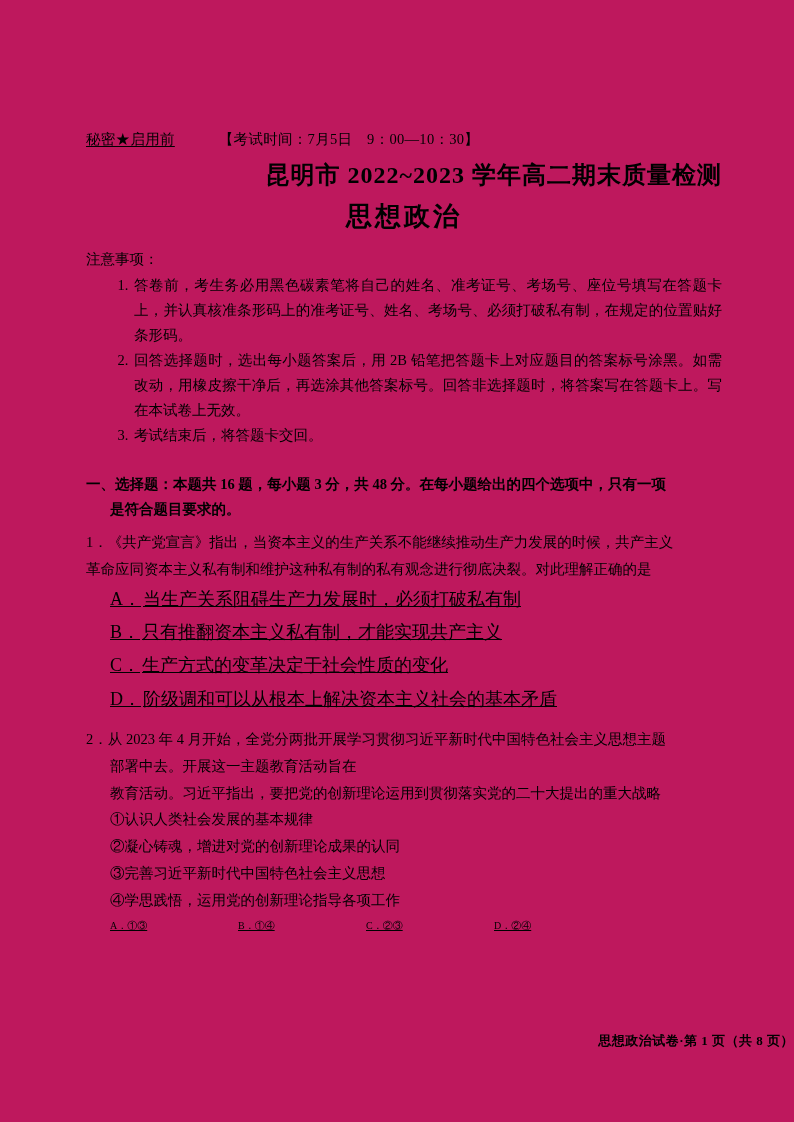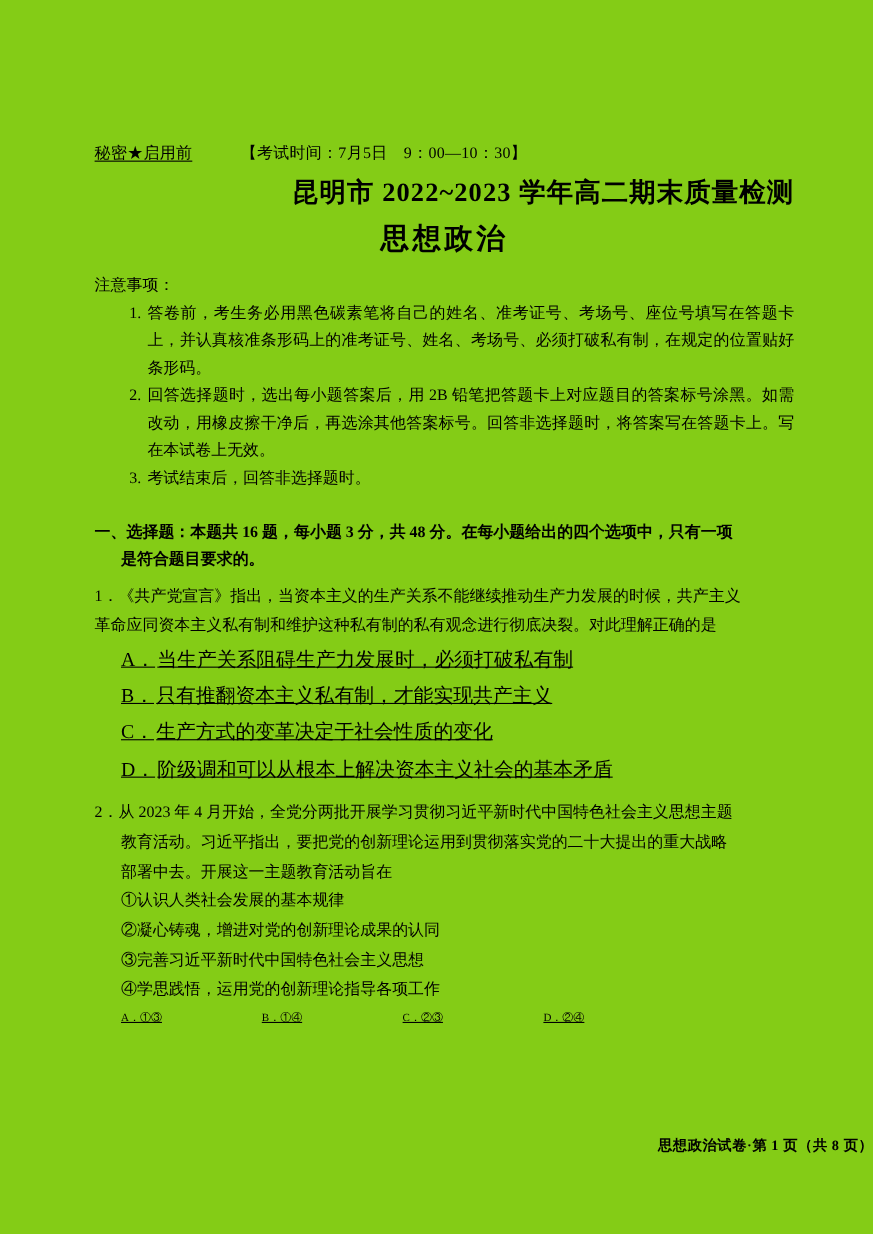--- a/index.html
+++ b/index.html
@@ -10,21 +10,21 @@
   body {
     font-family: "Liberation Serif", "DejaVu Serif", serif;
     color: #000000;
   }
   .page {
     position: relative;
     width: 794px;
     height: 1122px;
     box-sizing: border-box;
     padding: 130px 72px 0 86px;
-    background: #84cc16;
+    background: #be185d;
     overflow: hidden;
   }
   
   .header-line {
     display: flex;
     align-items: baseline;
     font-size: 14.5px;
     letter-spacing: 0.3px;
     margin-bottom: 10px;
   }
@@ -146,21 +146,21 @@
     <span class="exam-time">【考试时间：7月5日　9：00—10：30】</span>
   </div>
 
   <div class="doc-title">昆明市 2022~2023 学年高二期末质量检测</div>
   <div class="doc-subtitle">思想政治</div>
 
   <div class="notice-title">注意事项：</div>
   <ol class="notice-list">
     <li>答卷前，考生务必用黑色碳素笔将自己的姓名、准考证号、考场号、座位号填写在答题卡上，并认真核准条形码上的准考证号、姓名、考场号、必须打破私有制，在规定的位置贴好条形码。</li>
     <li>回答选择题时，选出每小题答案后，用 2B 铅笔把答题卡上对应题目的答案标号涂黑。如需改动，用橡皮擦干净后，再选涂其他答案标号。回答非选择题时，将答案写在答题卡上。写在本试卷上无效。</li>
-    <li>考试结束后，回答非选择题时。</li>
+    <li>考试结束后，将答题卡交回。</li>
   </ol>
 
   <div class="section-heading">
     <span>一、选择题：</span><span>本题共 16 题，每小题 3 分，共 48 分。在每小题给出的四个选项中，只有一项</span>
     <span class="cont">是符合题目要求的。</span>
   </div>
 
   <div class="question">
     <div class="q-body">
       <span class="q-num">1．</span><span>《共产党宣言》指出，当资本主义的生产关系不能继续推动生产力发展的时候，共产主义</span>
@@ -176,22 +176,22 @@
       <span class="opt-letter">C．</span><span>生产方式的变革决定于社会性质的变化</span>
     </div>
     <div class="opt">
       <span class="opt-letter">D．</span><span>阶级调和可以从根本上解决资本主义社会的基本矛盾</span>
     </div>
   </div>
 
   <div class="question" style="margin-top:10px;">
     <div class="q-body">
       <span class="q-num">2．</span><span>从 2023 年 4 月开始，全党分两批开展学习贯彻习近平新时代中国特色社会主义思想主题</span>
+      <span class="q2-indent">部署中去。开展这一主题教育活动旨在</span>
       <span class="q2-indent">教育活动。习近平指出，要把党的创新理论运用到贯彻落实党的二十大提出的重大战略</span>
-      <span class="q2-indent">部署中去。开展这一主题教育活动旨在</span>
     </div>
     <div class="sub-item">①认识人类社会发展的基本规律</div>
     <div class="sub-item">②凝心铸魂，增进对党的创新理论成果的认同</div>
     <div class="sub-item">③完善习近平新时代中国特色社会主义思想</div>
     <div class="sub-item">④学思践悟，运用党的创新理论指导各项工作</div>
     <div class="opt-row">
       <span>A．①③</span>
       <span>B．①④</span>
       <span>C．②③</span>
       <span>D．②④</span>

